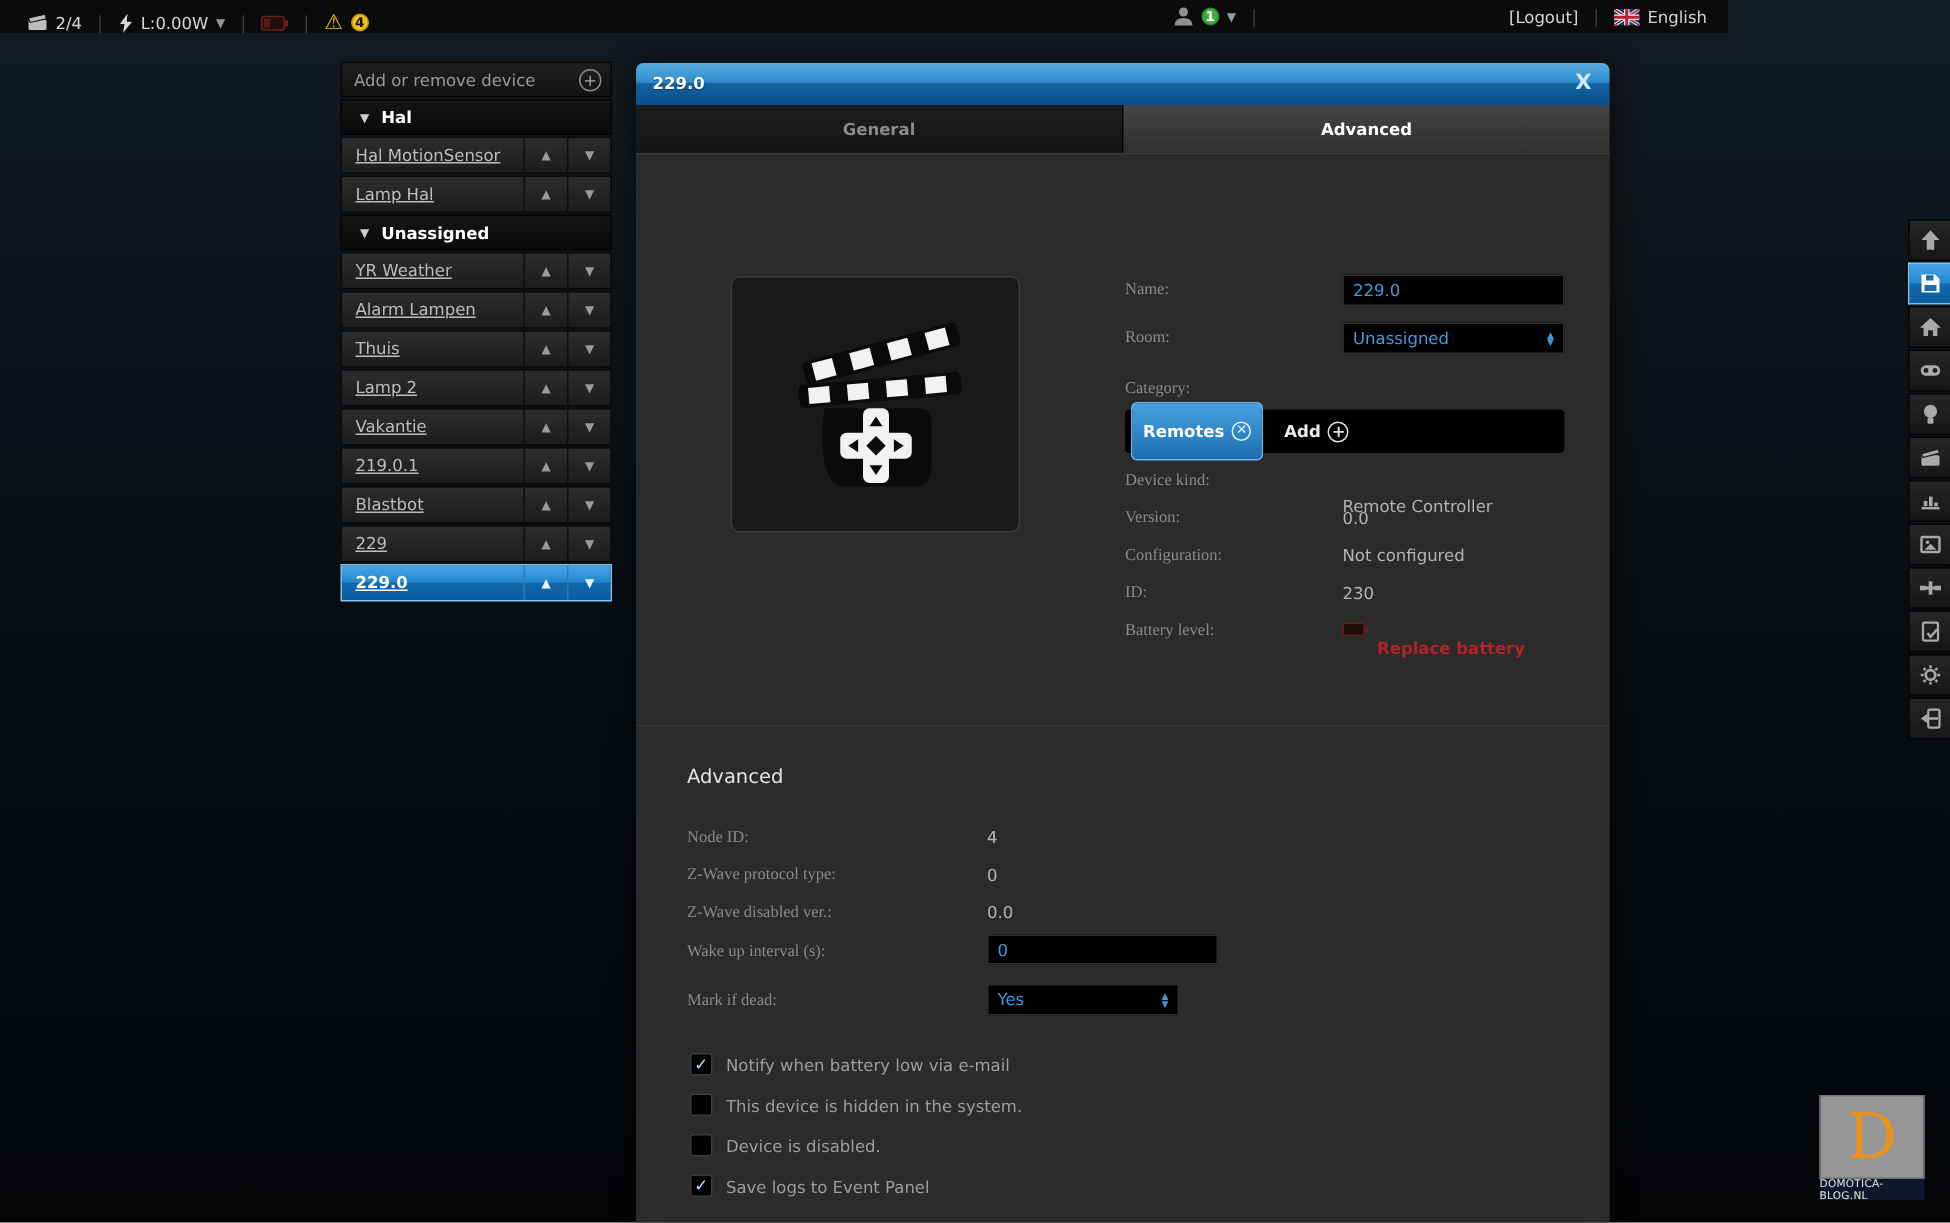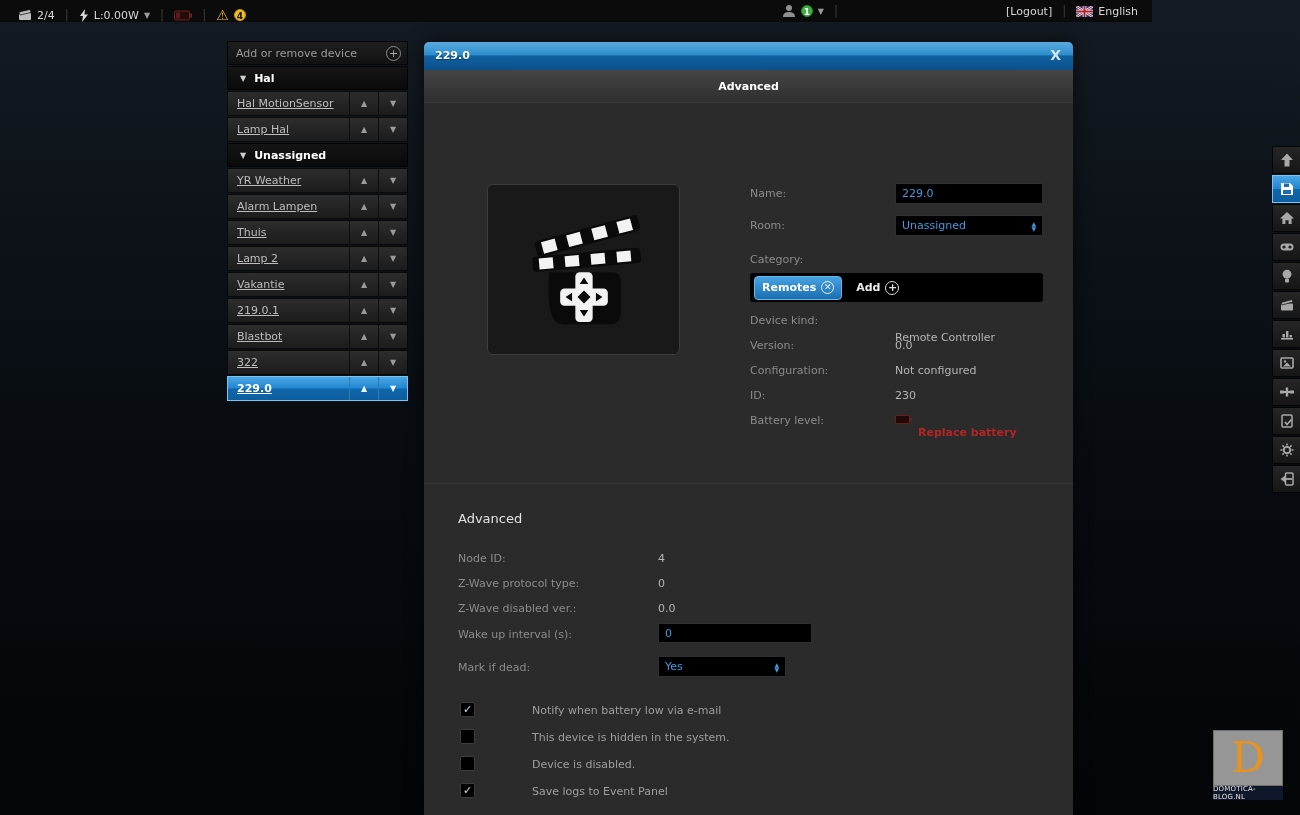--- a/index.html
+++ b/index.html
@@ -52,46 +52,46 @@
   .dlg-title .t { position:absolute; left:11px; top:7px; color:#fff; font-weight:bold; text-shadow:0 1px 1px #063a66; }
   .dlg-title .x { position:absolute; right:12px; top:5px; color:#d3e7f5; font-weight:bold; font-size:14px; cursor:pointer; }
   .tabs { height:32px; display:flex; background:#101010; }
   .tab { flex:1; display:flex; align-items:center; justify-content:center; font-weight:bold; cursor:pointer; }
   .tab.inactive { background:linear-gradient(180deg,#1d1d1d,#151515); color:#8a8a8a; border-right:1px solid #000; }
   .tab.active { background:linear-gradient(180deg,#454545,#2f2f2f); color:#ffffff; }
   .dlg-body { position:relative; height:713px; background:#2b2b2b; border-top:1px solid #3a3a3a; }
   .imgbox { position:absolute; left:63px; top:81px; width:193px; height:171px;
     background:#191919; border:1px solid #3c3c3c; border-radius:6px;
     display:flex; align-items:center; justify-content:center; }
-  .flabel { position:absolute; color:#8b8b8b; }
+  .flabel { position:absolute; color:#8b8b8b;font-family:Liberation Serif, serif; }
   .fvalue { position:absolute; color:#b5b5b5; }
   .tinput { position:absolute; background:#000; border:1px solid #2e2e2e; color:#3f9ae0;
     font-family:inherit; font-size:11px; padding:0 6px; height:21px; outline:none; }
   .dropdown { position:absolute; background:#000; border:1px solid #2e2e2e; color:#3f9ae0;
     height:21px; display:flex; align-items:center; padding:0 6px; cursor:pointer; }
   .dropdown .spin { margin-left:auto; display:flex; flex-direction:column; line-height:5px;
     font-size:6px; color:#3f9ae0; }
   .catbar { position:absolute; left:326px; top:170px; width:293px; height:29px; background:#000;
     border-radius:3px; display:flex; align-items:center; padding-left:4px; }
-  .tagpill { display:flex; align-items:center; gap:5px; height:24px; padding:0 7px;
+  .tagpill { display:flex; align-items:center; gap:5px; height:39px; padding:0 7px;
     background:linear-gradient(180deg,#47a2e4,#1a6dae); border:1px solid #66b8ec; border-radius:4px;
     color:#fff; font-weight:bold; cursor:pointer; }
   .circx { width:13px; height:13px; border:1px solid #e8f2fa; border-radius:50%; font-size:9px;
     line-height:11px; text-align:center; color:#e8f2fa; font-weight:bold; }
   .addbtn { display:flex; align-items:center; gap:5px; margin-left:14px; color:#eee; font-weight:bold; cursor:pointer; }
   .circp { width:14px; height:14px; border:1px solid #ddd; border-radius:50%; font-size:11px;
     line-height:12px; text-align:center; color:#ddd; }
   .batt-ic { position:absolute; width:15px; height:9px; border:1px solid #63201c; background:#200b09; border-radius:1px; }
   .batt-ic:after { content:""; position:absolute; right:-3px; top:2px; width:2px; height:3px; background:#63201c; }
   .redtxt { color:#b32525; font-weight:bold;margin-top:12px; }
   .divider { position:absolute; left:0; width:649px; height:1px; background:#151515; border-bottom:1px solid #383838; }
   .sechead { position:absolute; left:34px; font-size:13px; color:#e2e2e2; }
   .cb { position:absolute; left:36px; width:15px; height:15px; background:#000; border:1px solid #3c3c3c;
     border-radius:2px; cursor:pointer; text-align:center; line-height:14px; font-size:11px; color:#bfe0f8; font-weight:bold; }
-  .cblbl { position:absolute; left:60px; color:#9e9e9e;margin-left:48px; }
+  .cblbl { position:absolute; left:60px; color:#9e9e9e; }
   
   .rtoolbar { position:absolute; left:1272px; top:146px; width:28px; }
   .tbtn { width:28px; height:28px; margin-bottom:1px; display:flex; align-items:center; justify-content:center;
     background:linear-gradient(180deg,#262626,#161616); border:1px solid #050505; border-right:none; cursor:pointer; }
   .tbtn.active { background:linear-gradient(180deg,#4aa6e6 0%,#2187cf 48%,#0f67ab 52%,#0d5e9f 100%); border-color:#7cc4f0; }
   .tbtn svg { width:16px; height:16px; }
   
   .logo { position:absolute; left:1213px; top:730px; width:70px; cursor:default; }
   .logo .sq { width:70px; height:56px; background:#969696; border:1px solid #6f6f6f;
     display:flex; align-items:center; justify-content:center; }
@@ -215,37 +215,38 @@
     <span class="lbl">219.0.1</span>
     <span class="ud">▲</span>
     <span class="ud">▼</span>
   </div>
   <div class="sb-item">
     <span class="lbl">Blastbot</span>
     <span class="ud">▲</span>
     <span class="ud">▼</span>
   </div>
   <div class="sb-item">
-    <span class="lbl">322</span>
+    <span class="lbl">229</span>
     <span class="ud">▲</span>
     <span class="ud">▼</span>
   </div>
   <div class="sb-item sel">
     <span class="lbl">229.0</span>
     <span class="ud">▲</span>
     <span class="ud">▼</span>
   </div>
 </div>
 
 <div class="dialog">
   <div class="dlg-title">
     <span class="t">229.0</span>
     <span class="x">X</span>
   </div>
   <div class="tabs">
+    <div class="tab inactive">General</div>
     <div class="tab active">Advanced</div>
   </div>
   <div class="dlg-body">
 
     <div class="imgbox">
       <svg width="130" height="130" viewBox="0 0 120 120">
         <g transform="translate(14,34) rotate(-15)">
           <rect x="0" y="0" width="98" height="15" rx="3" fill="#0a0a0a"></rect>
           <line x1="6" y1="7.5" x2="94" y2="7.5" stroke="#f2f2f2" stroke-width="11" stroke-dasharray="13 11"></line>
         </g>

